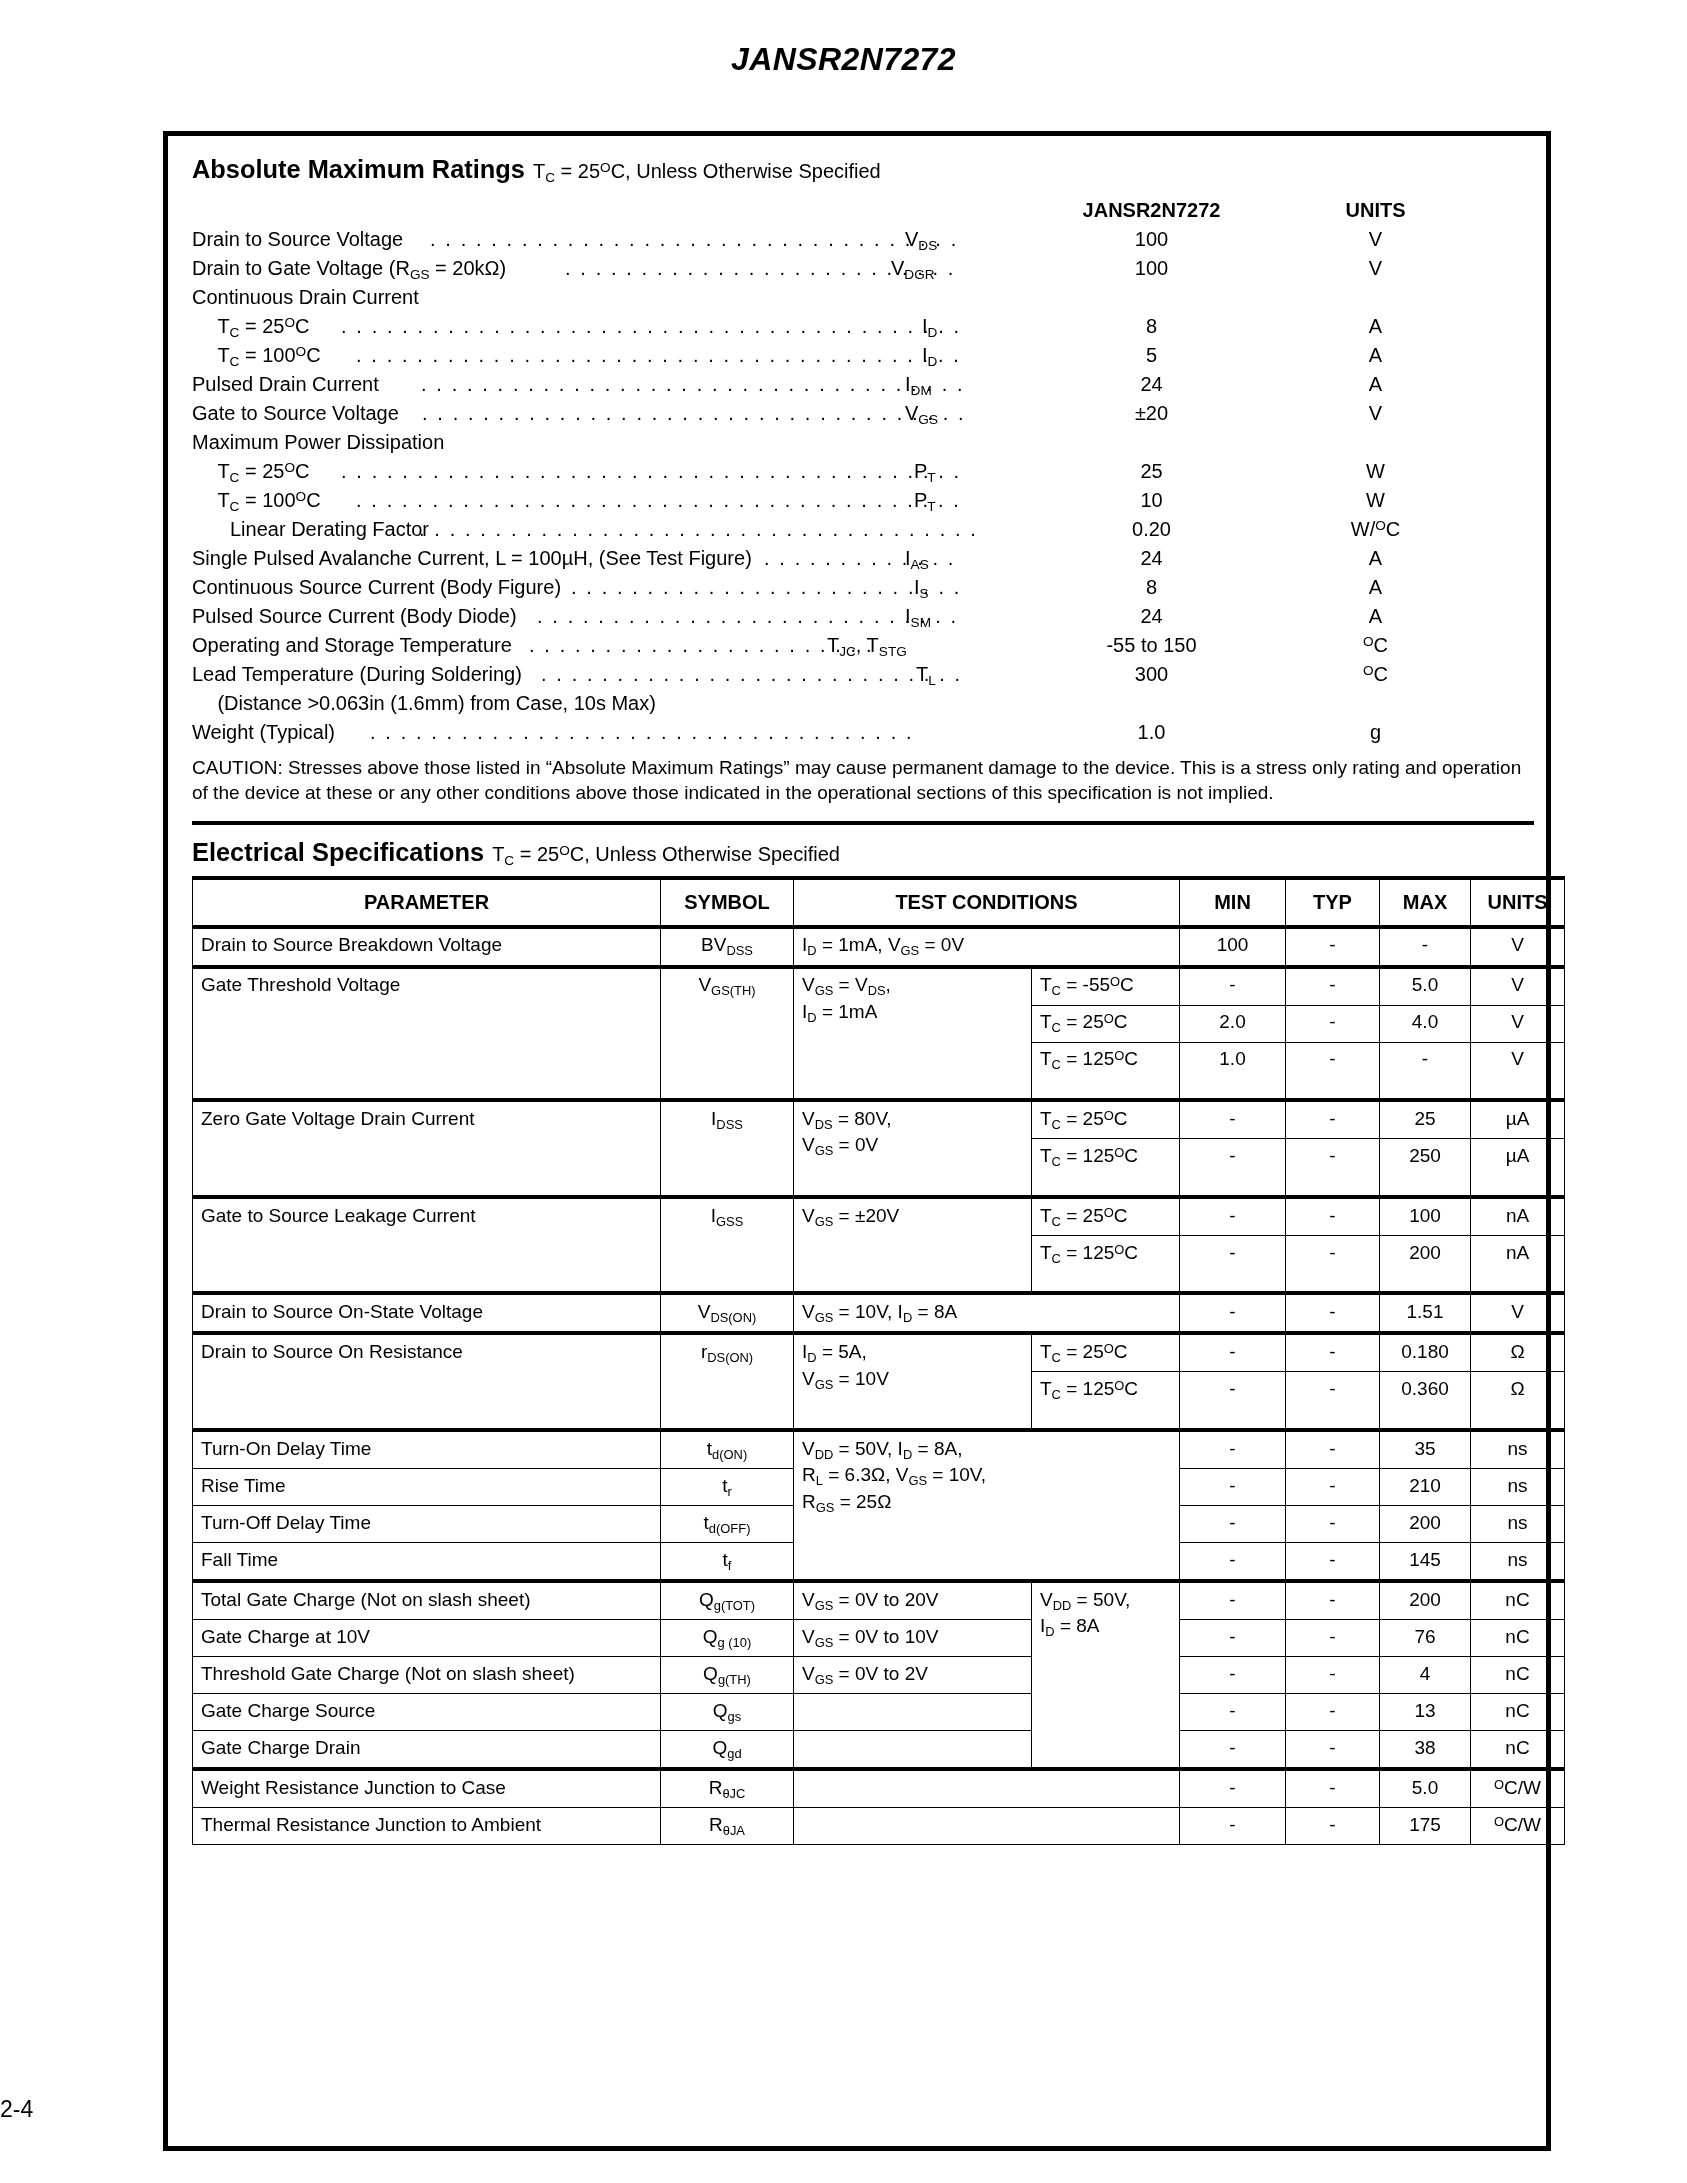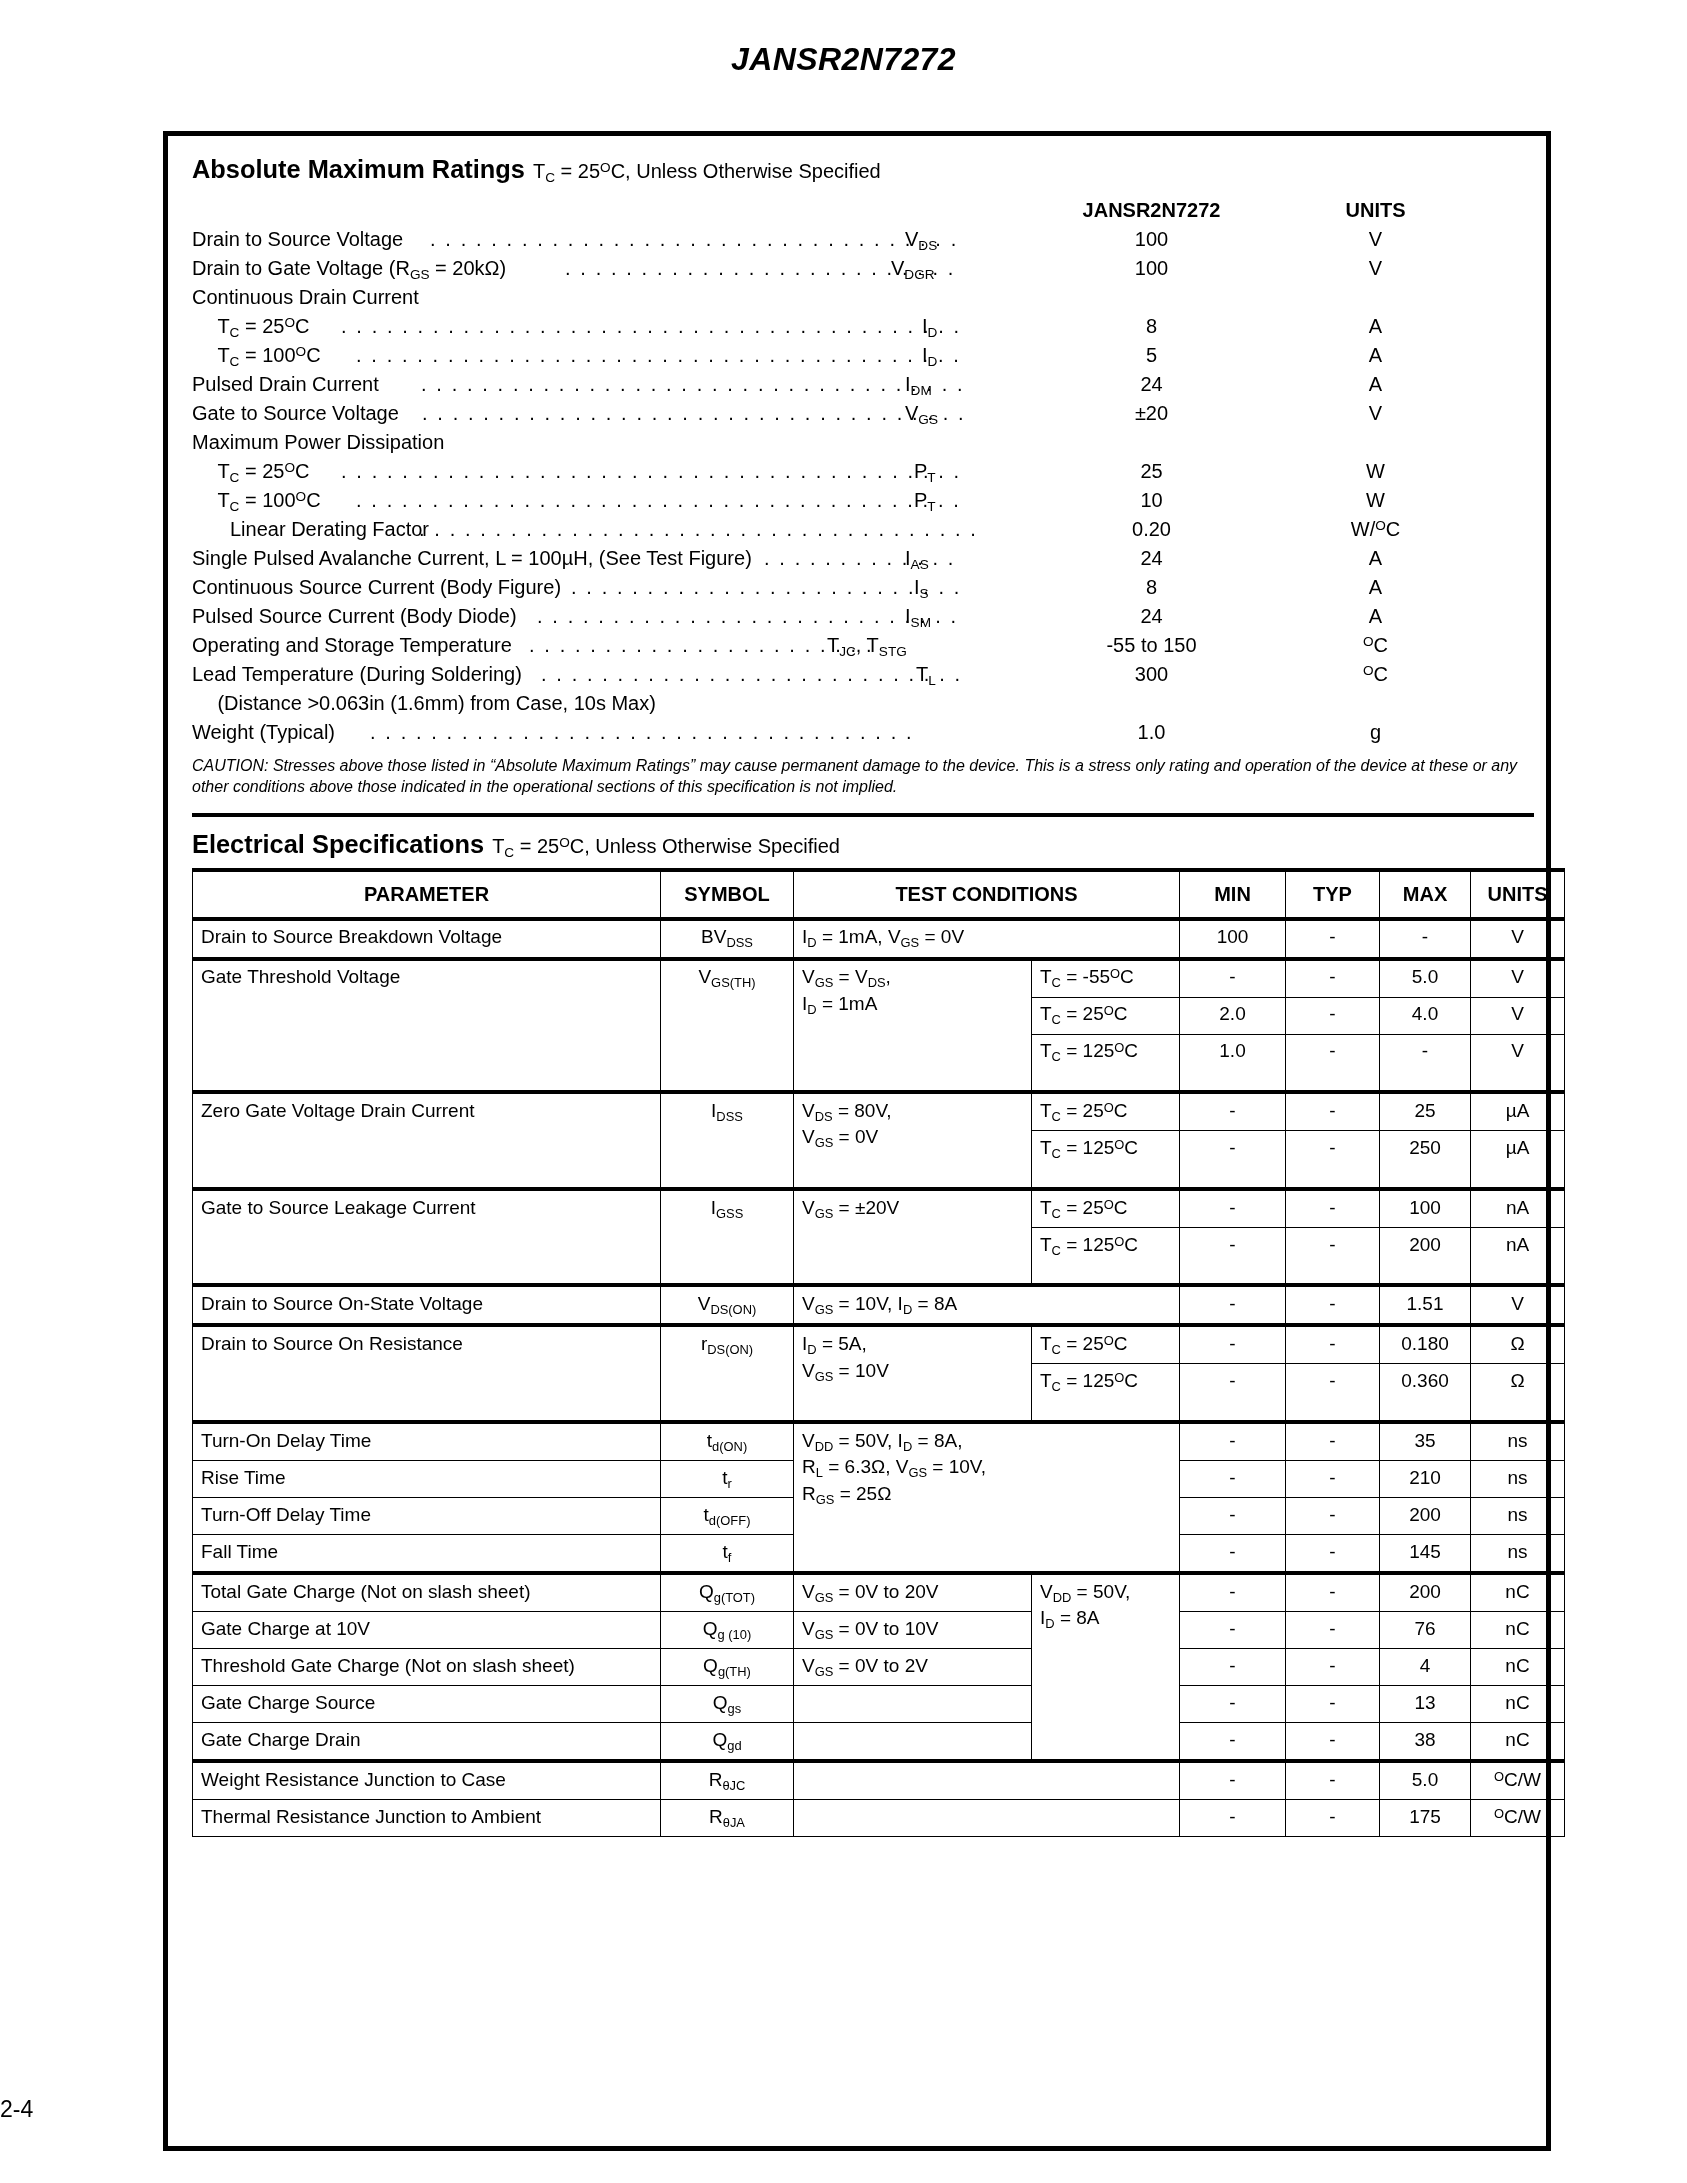--- a/index.html
+++ b/index.html
@@ -126,22 +126,21 @@
     text-align: center;
   }
   .amr-row .unit {
     position: absolute;
     left: 1104px;
     width: 159px;
     text-align: center;
   }
 
   .caution {
-    font-size: 16px;
-    font-style: italic;
+    font-size: 19px;
     line-height: 1.32;
     margin-top: 4.8px;
     width: 1342px;
   }
 
   .rule {
     border: none;
     border-top: 4px solid #000;
     margin: 16px 0 12.7px 0;
     width: 1342px;

